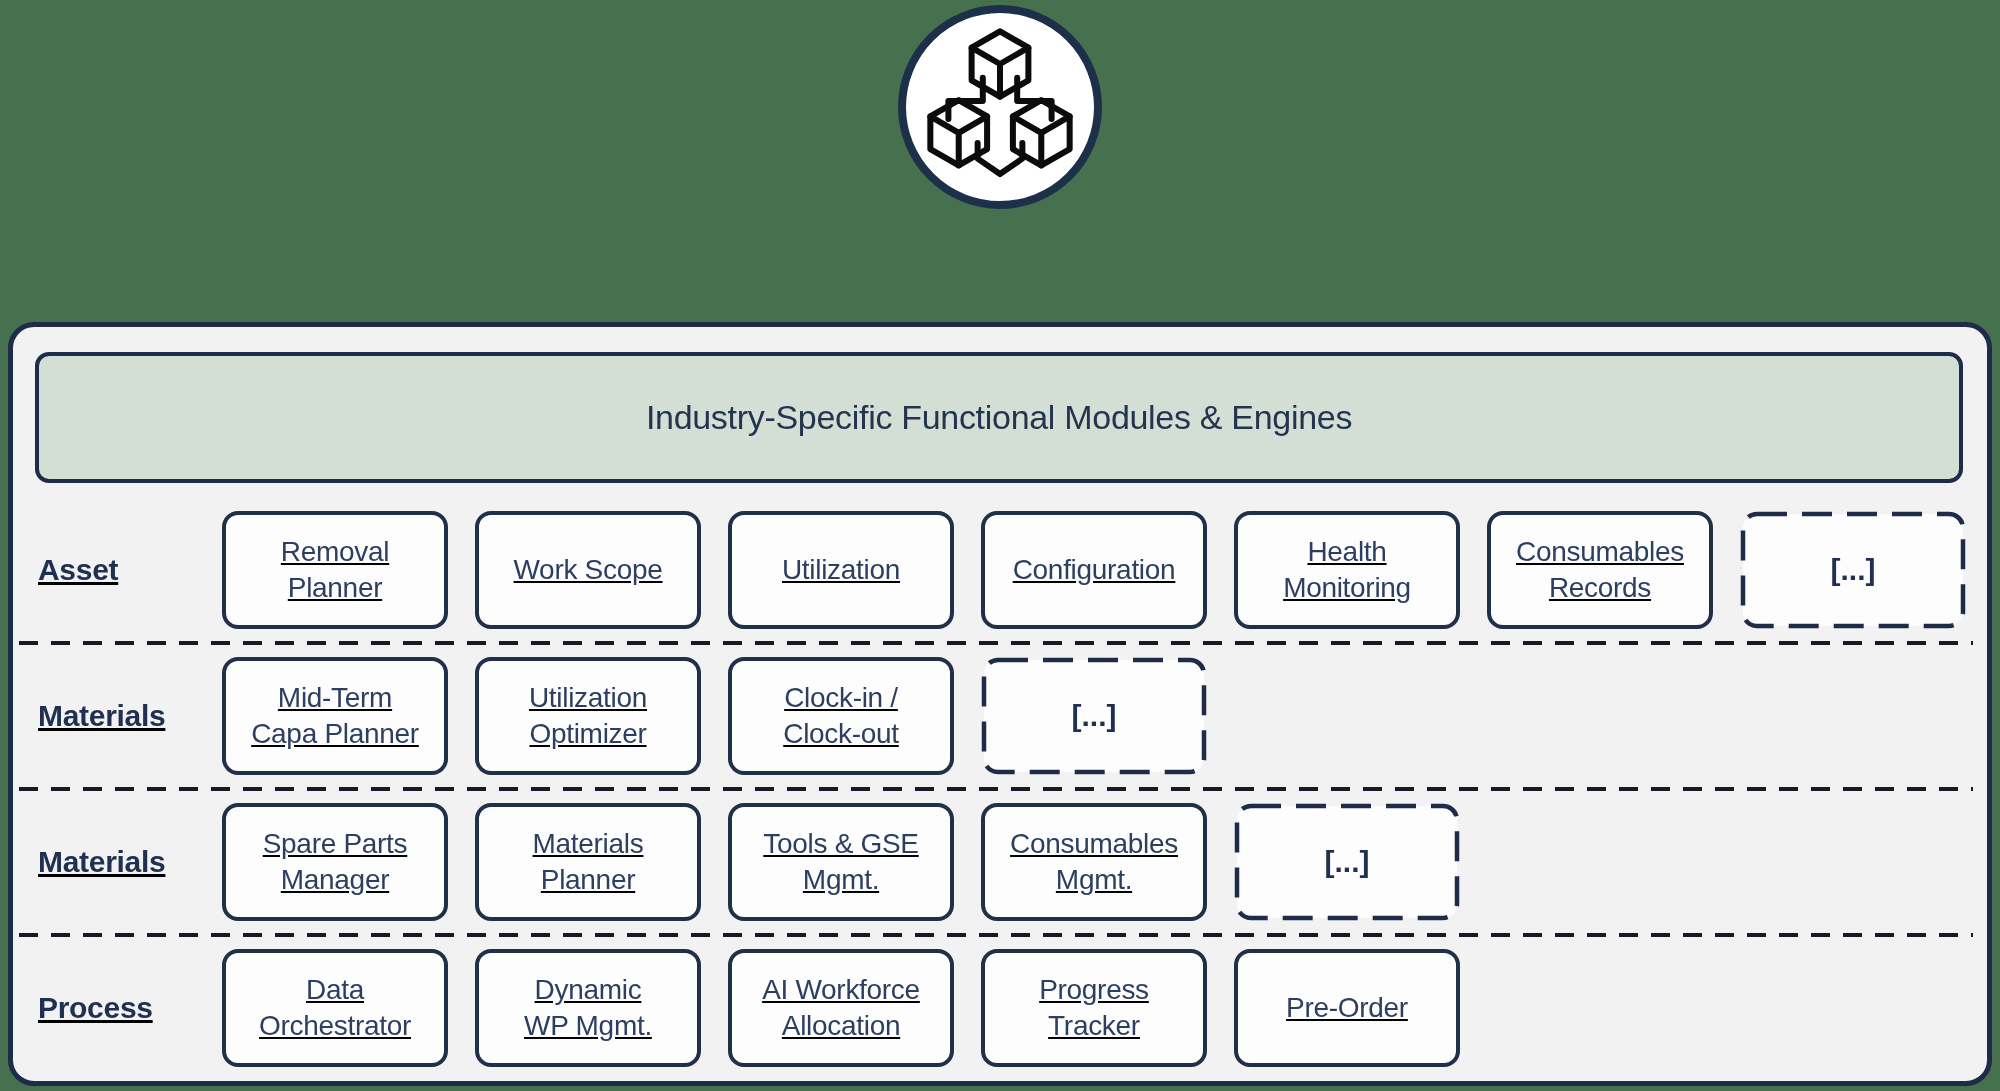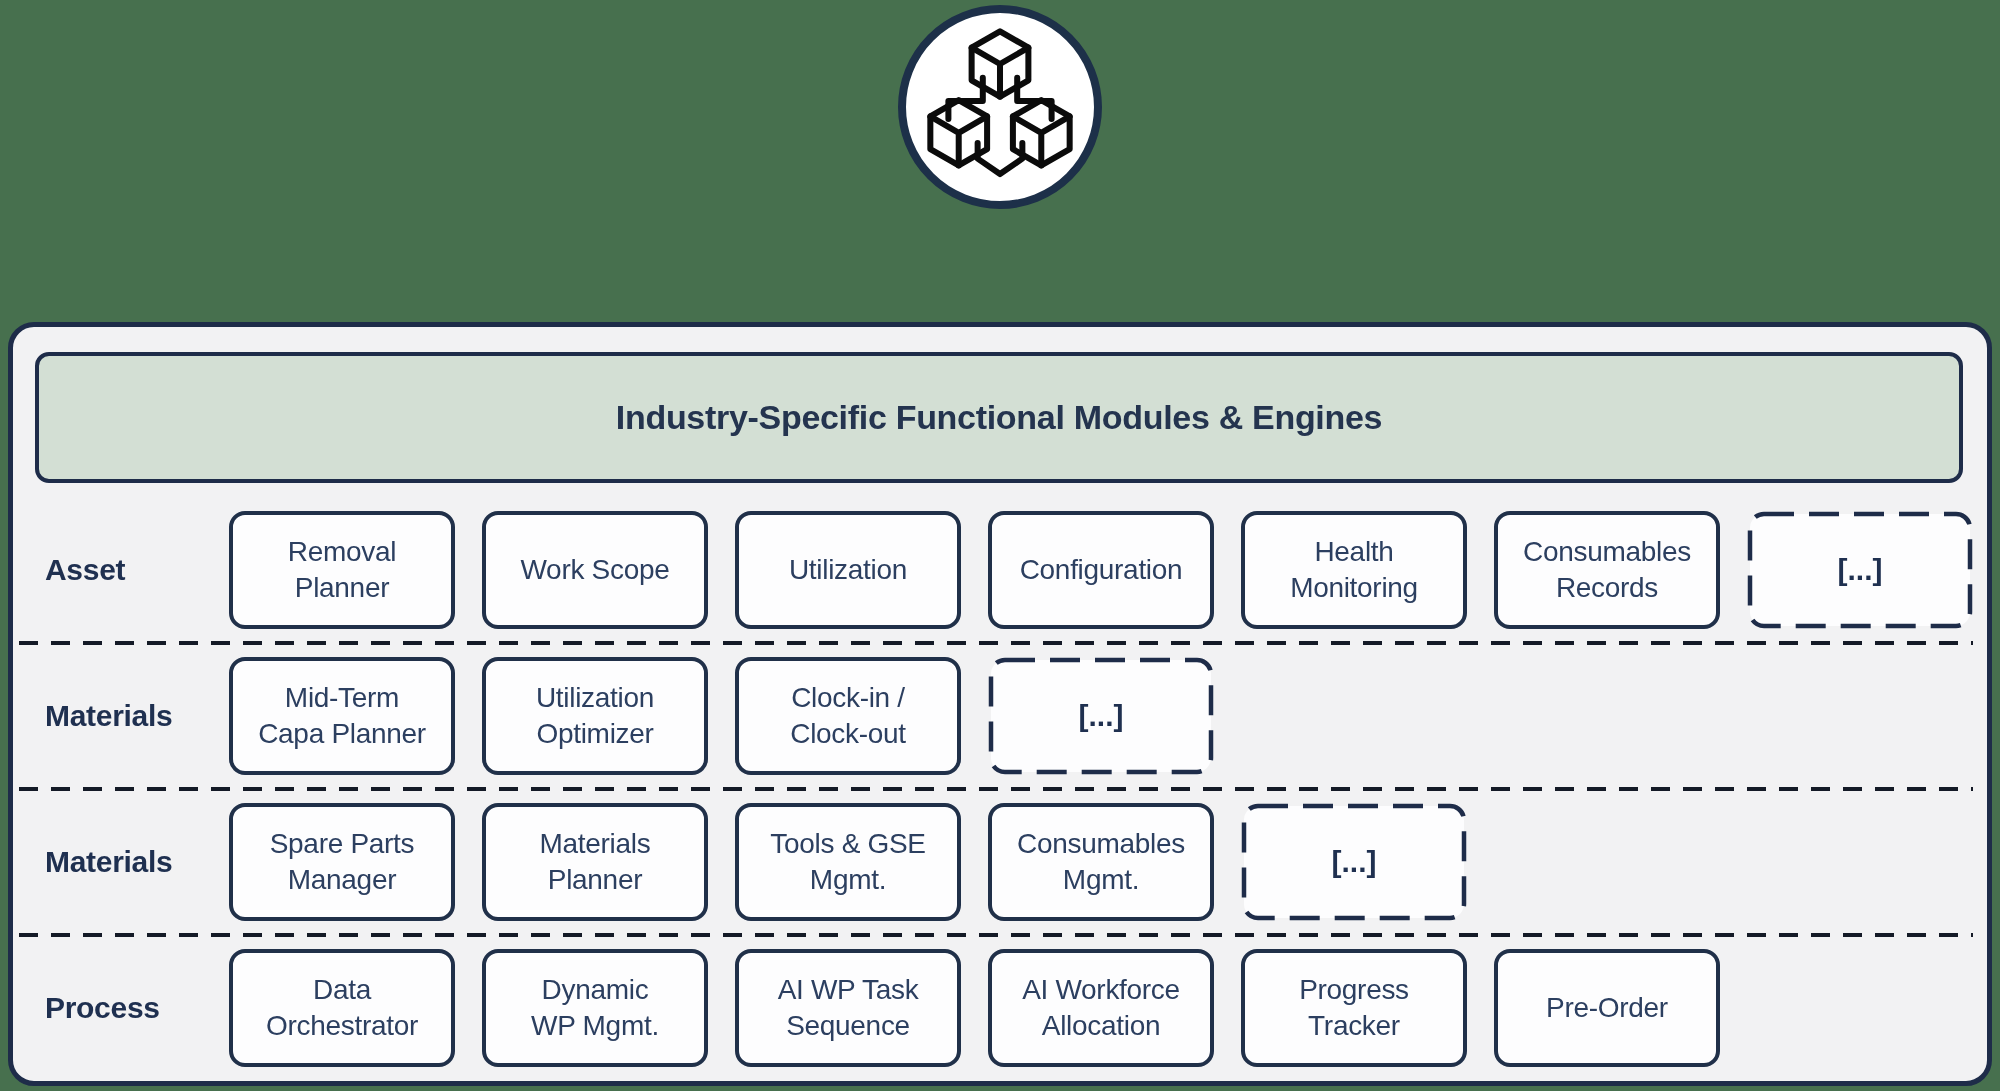--- a/index.html
+++ b/index.html
@@ -38,34 +38,35 @@
     box-sizing: border-box;
     margin: 25px 24px 0 22px;
     height: 131px;
     background: #d3dfd4;
     border: 4px solid #1e2c49;
     border-radius: 14px;
     display: flex; align-items: center; justify-content: center;
   }
   .panel-title {
     font-size: 34px;
-    font-weight: bold;
+    font-weight: normal;
     letter-spacing: -0.3px;
     color: #24344f;
   }
 
   .rows { margin-top: 14px; }
   .row {
     position: relative;
     height: 146px;
     display: grid;
     grid-template-columns: 157px repeat(7, 226px);
     column-gap: 27px;
     align-items: center;
-    padding-left: 32px;
+    padding-left: 25px;
+    text-decoration: underline;
   }
   .row-label {
     font-size: 30px;
     font-weight: bold;
     letter-spacing: -0.3px;
     color: #1f3050;
   }
   .module-box {
     box-sizing: border-box;
     width: 226px; height: 118px;
@@ -189,22 +190,20 @@
         </div>
         <div class="separator"></div>
       </div>
 
       <div class="row">
         <div class="row-label">Process</div>
         <div class="module-box">Data
 Orchestrator</div>
         <div class="module-box">Dynamic
 WP Mgmt.</div>
-        <div class="module-box">AI WP Task
-Sequence</div>
         <div class="module-box">AI Workforce
 Allocation</div>
         <div class="module-box">Progress
 Tracker</div>
         <div class="module-box">Pre-Order</div>
       </div>
 
     </div>
   </div>
 </div>

